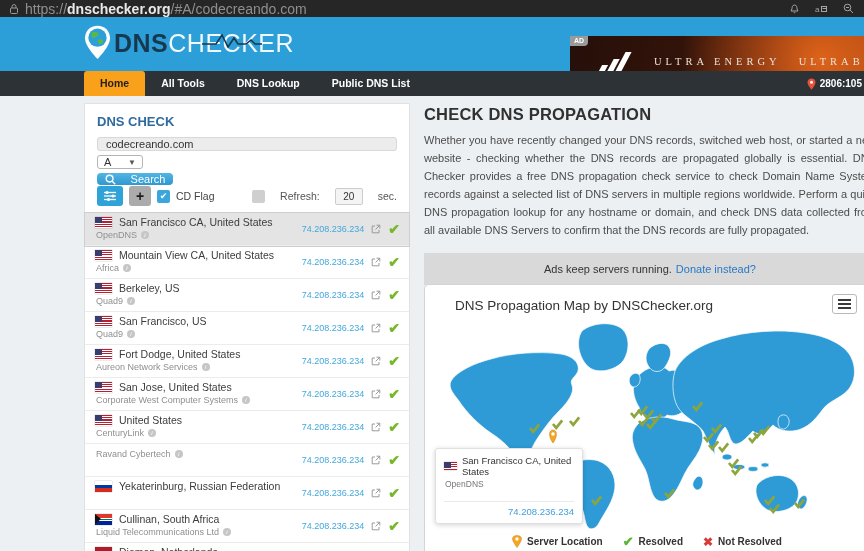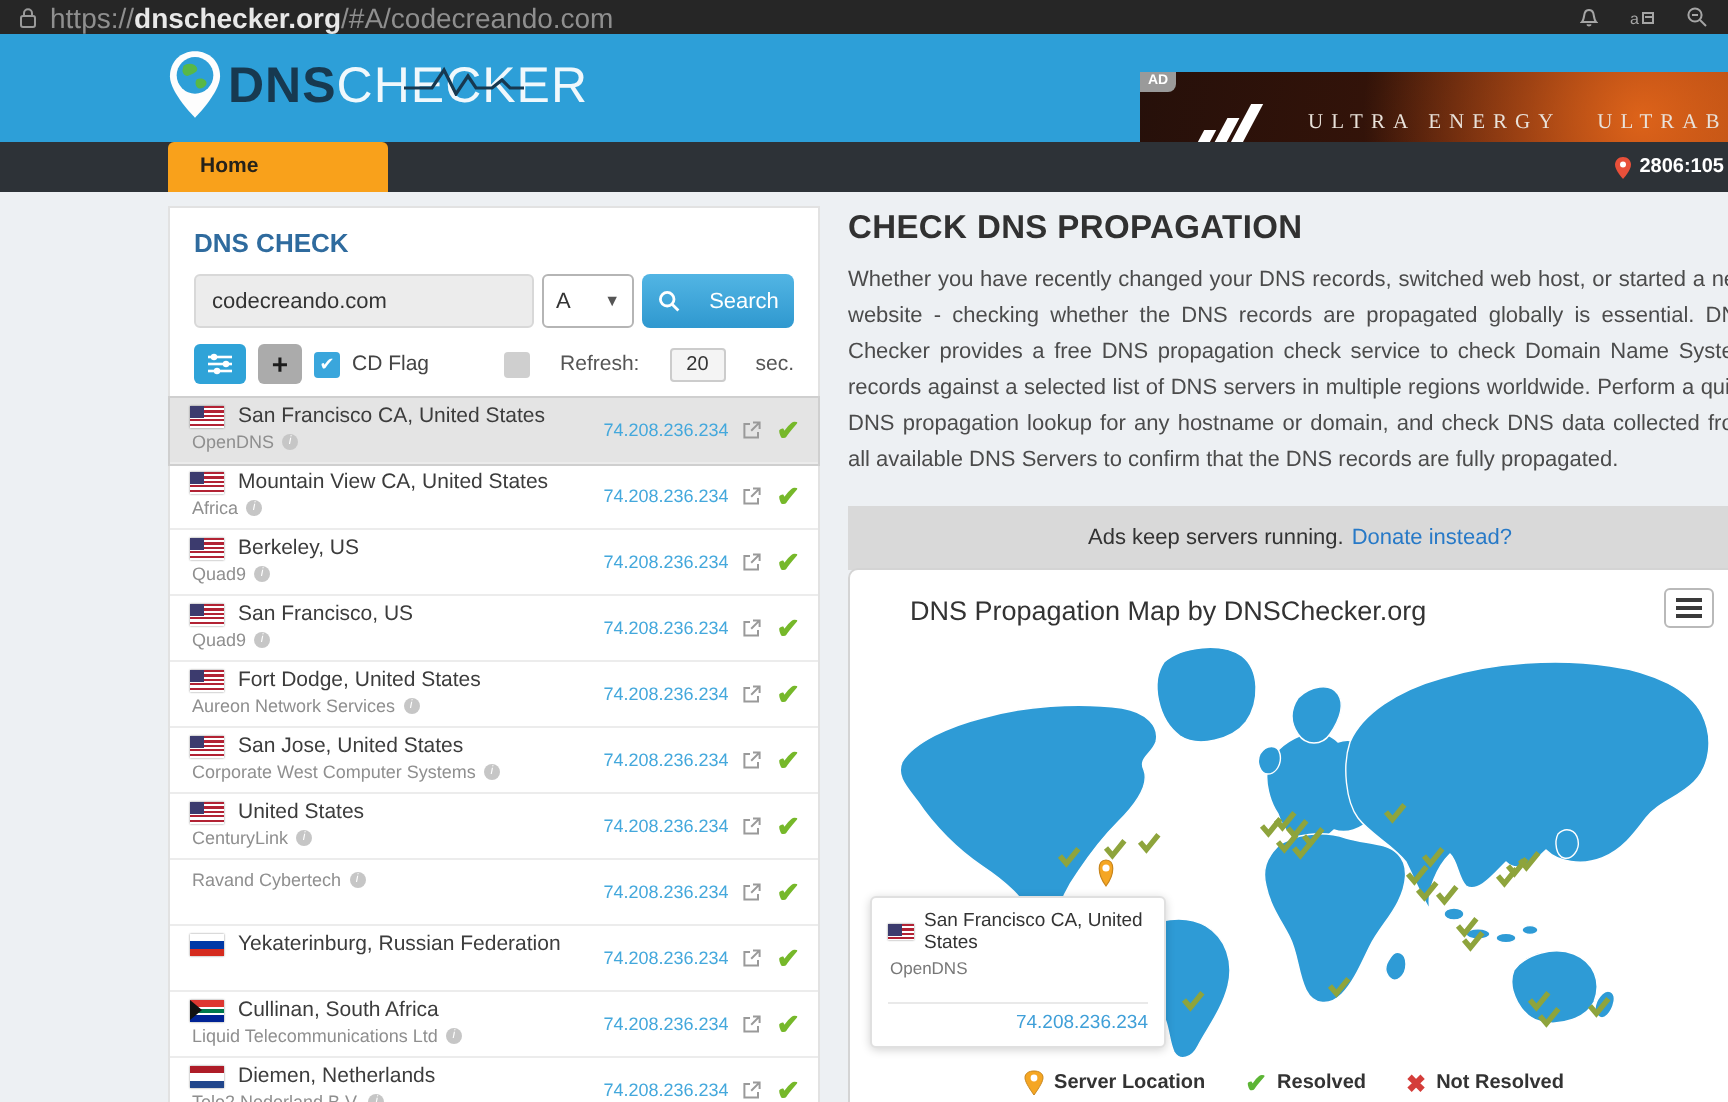--- a/index.html
+++ b/index.html
@@ -43,21 +43,21 @@
     display:flex; align-items:stretch; padding-left:84px; }
   .nav-tab { font-size:10.5px; font-weight:bold; color:#fff; padding:0 16px; line-height:25px; cursor:pointer; }
   .nav-tab.active { background:#f9a11b; color:#26221a; border-radius:3px 3px 0 0; }
   .nav-ip { position:absolute; right:2px; top:0; height:25px; display:flex; align-items:center; gap:4px;
     color:#fff; font-size:10px; font-weight:bold; }
 
   
   .left-card { position:absolute; left:84px; top:103px; width:326px; height:470px; background:#fff;
     border:1px solid #e2e2e2; }
   .panel-title { margin:10px 12px 8px; font-size:13px; font-weight:bold; color:#2f6b9e; }
-  .search-row { margin:0 12px; display:flex; gap:4px; height:27px; }
+  .search-row { margin:0 12px; display:flex; gap:4px; height:41px;flex-direction:column; }
   .domain-input { flex:1; background:#ececec; border:1px solid #d8d8d8; border-radius:3px;
     font-size:11px; padding:0 8px; color:#333; font-family:"Liberation Sans",sans-serif; }
   .type-select { width:46px; background:#fff; border:1px solid #b5b5b5; border-radius:3px;
     display:flex; align-items:center; justify-content:space-between; padding:0 6px; font-size:11px;
     color:#333; cursor:pointer; }
   .type-select .chev { font-size:8px; color:#555; }
   .search-btn { width:76px; border:none; border-radius:4px; color:#fff; font-size:11px;
     background:linear-gradient(180deg,#52b5e4,#2f98cf); display:flex; align-items:center;
     justify-content:center; gap:15px; cursor:pointer; font-family:"Liberation Sans",sans-serif; }
   .options-row { margin:8px 12px 6px; display:flex; align-items:center; gap:6px; font-size:10.5px; color:#444; }
@@ -175,21 +175,21 @@
     <span class="adidas-logo">
         <i></i>
         <i></i>
         <i></i>
       </span>
     <span class="ad-text"><span>ULTRA ENERGY</span><span class="gap"></span><span>ULTRABOO</span></span>
   </div>
 </div>
 
 <div class="nav-bar">
-  <div style="display:flex;flex-direction:column;">
+  <div style="display:flex;">
       <div class="nav-tab active">Home</div>
       <div class="nav-tab">All Tools</div>
       <div class="nav-tab">DNS Lookup</div>
       <div class="nav-tab">Public DNS List</div>
     </div>
   <div class="nav-ip">
     <svg width="9" height="12" viewBox="0 0 9 12">
       <path d="M4.5,0.5 C2.2,0.5 0.5,2.2 0.5,4.4 C0.5,7.2 4.5,11.5 4.5,11.5 C4.5,11.5 8.5,7.2 8.5,4.4 C8.5,2.2 6.8,0.5 4.5,0.5 Z" fill="#e8503a"></path>
       <circle cx="4.5" cy="4.3" r="1.5" fill="#fff"></circle>
     </svg>

